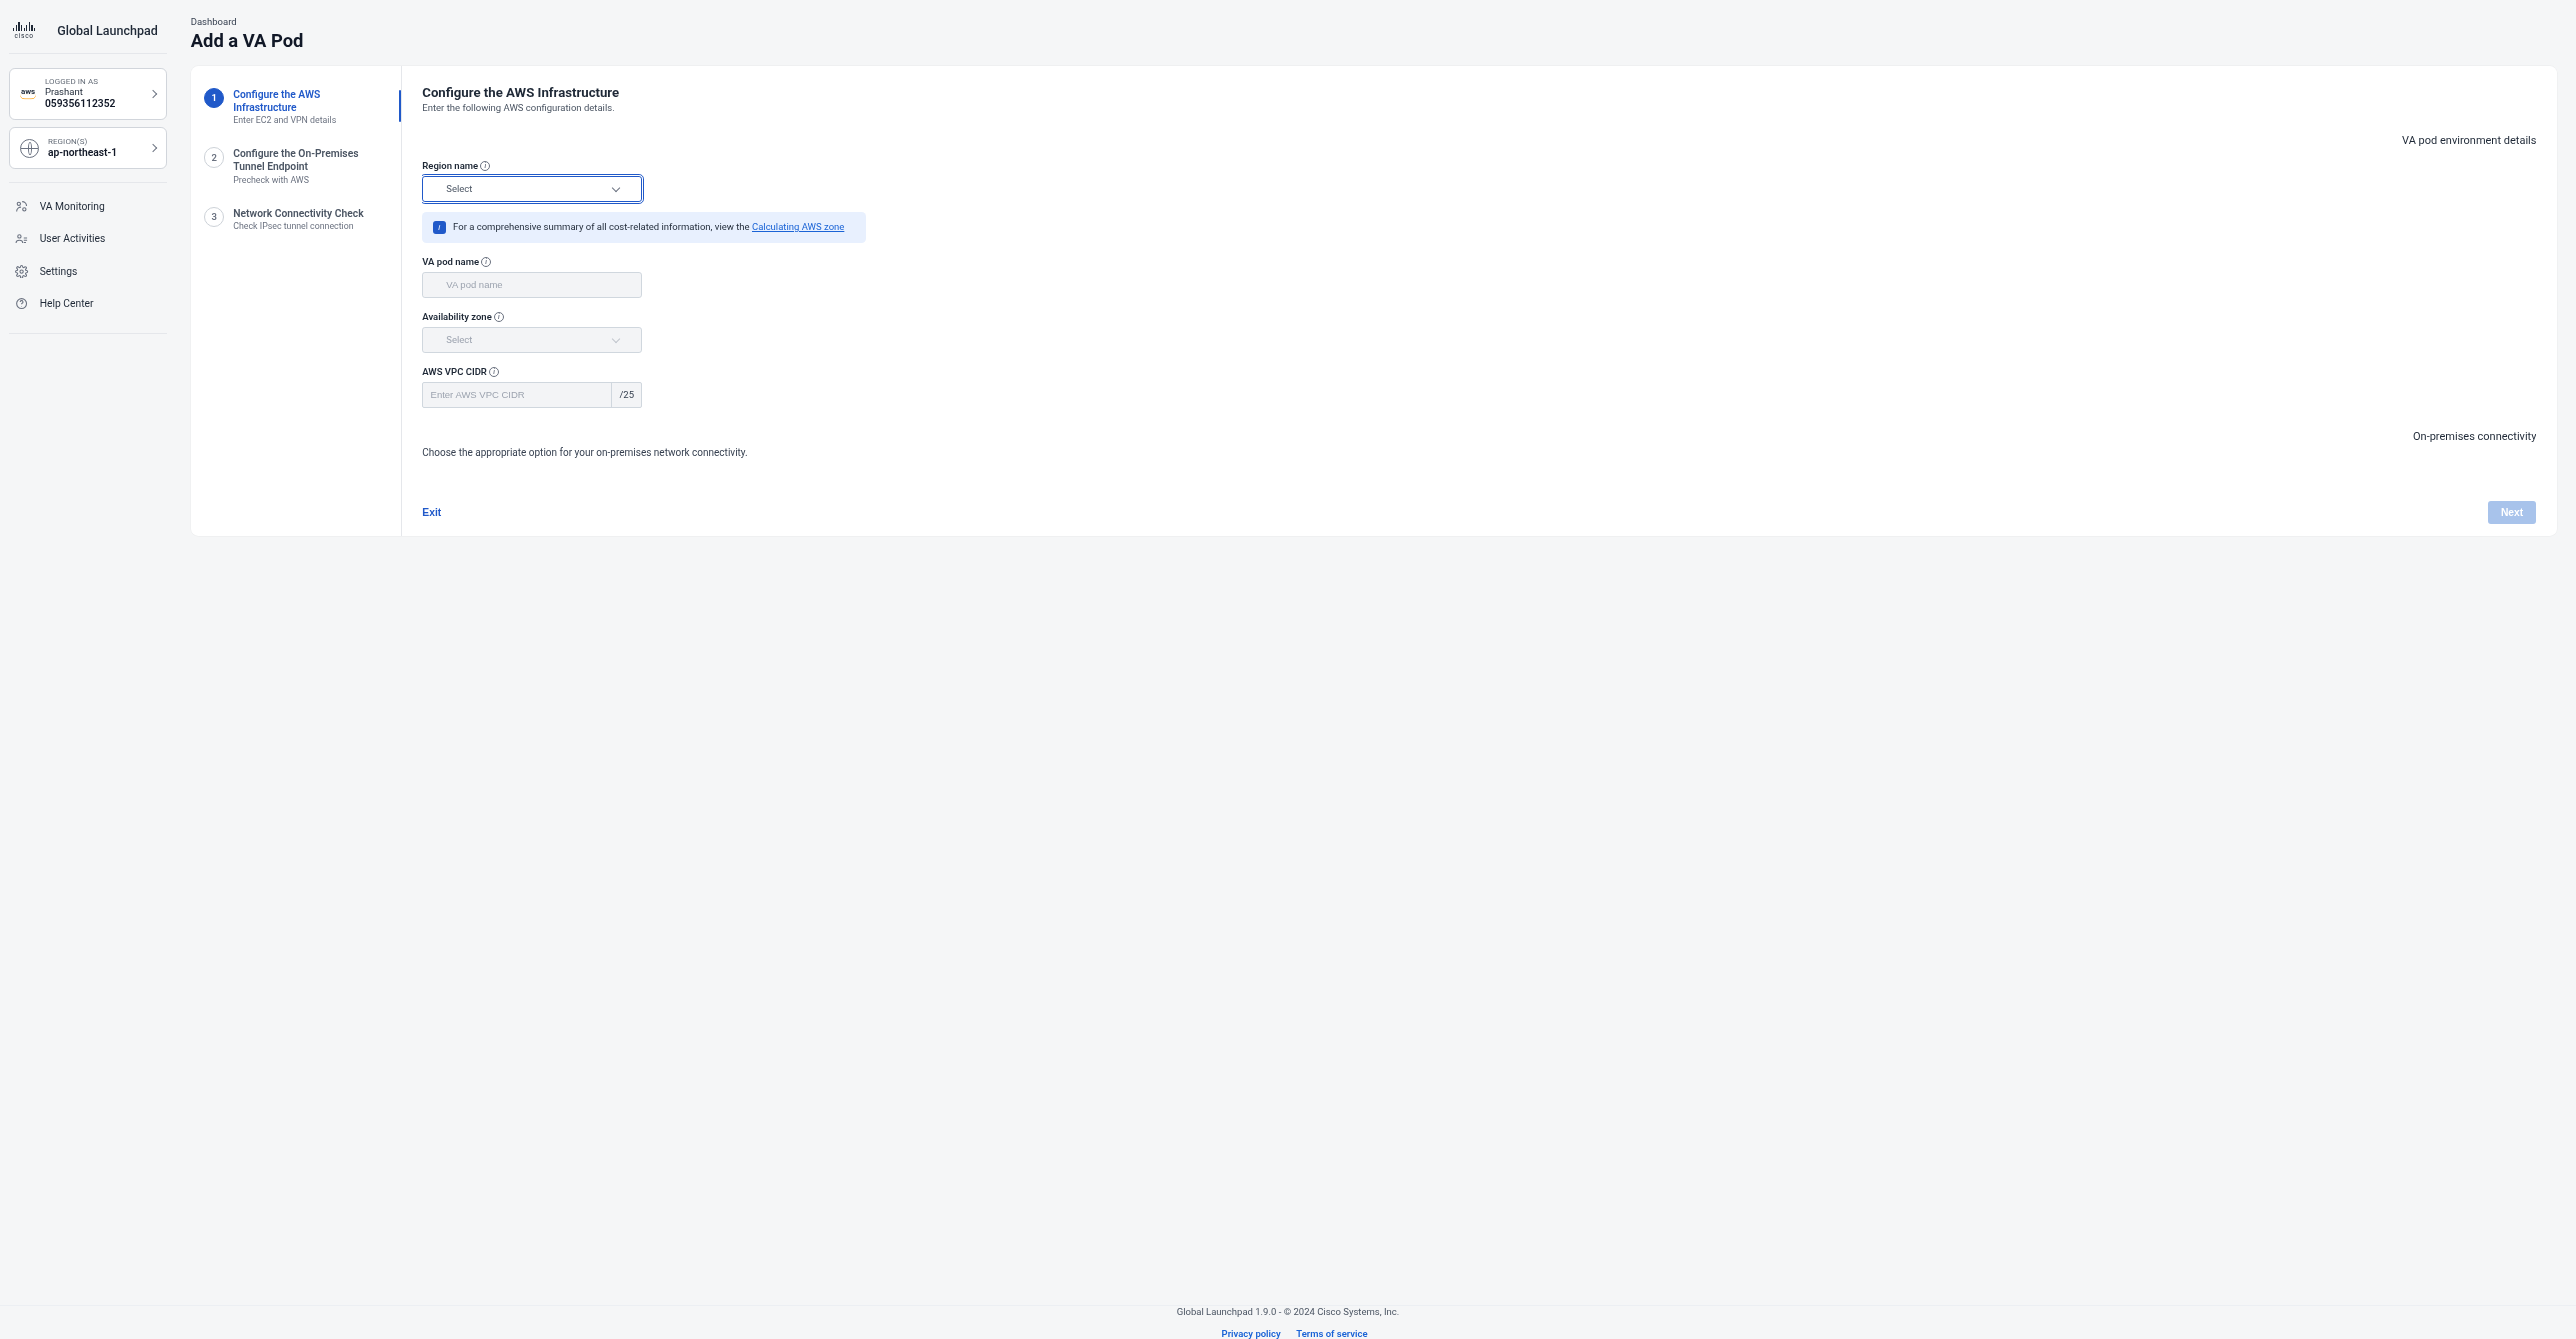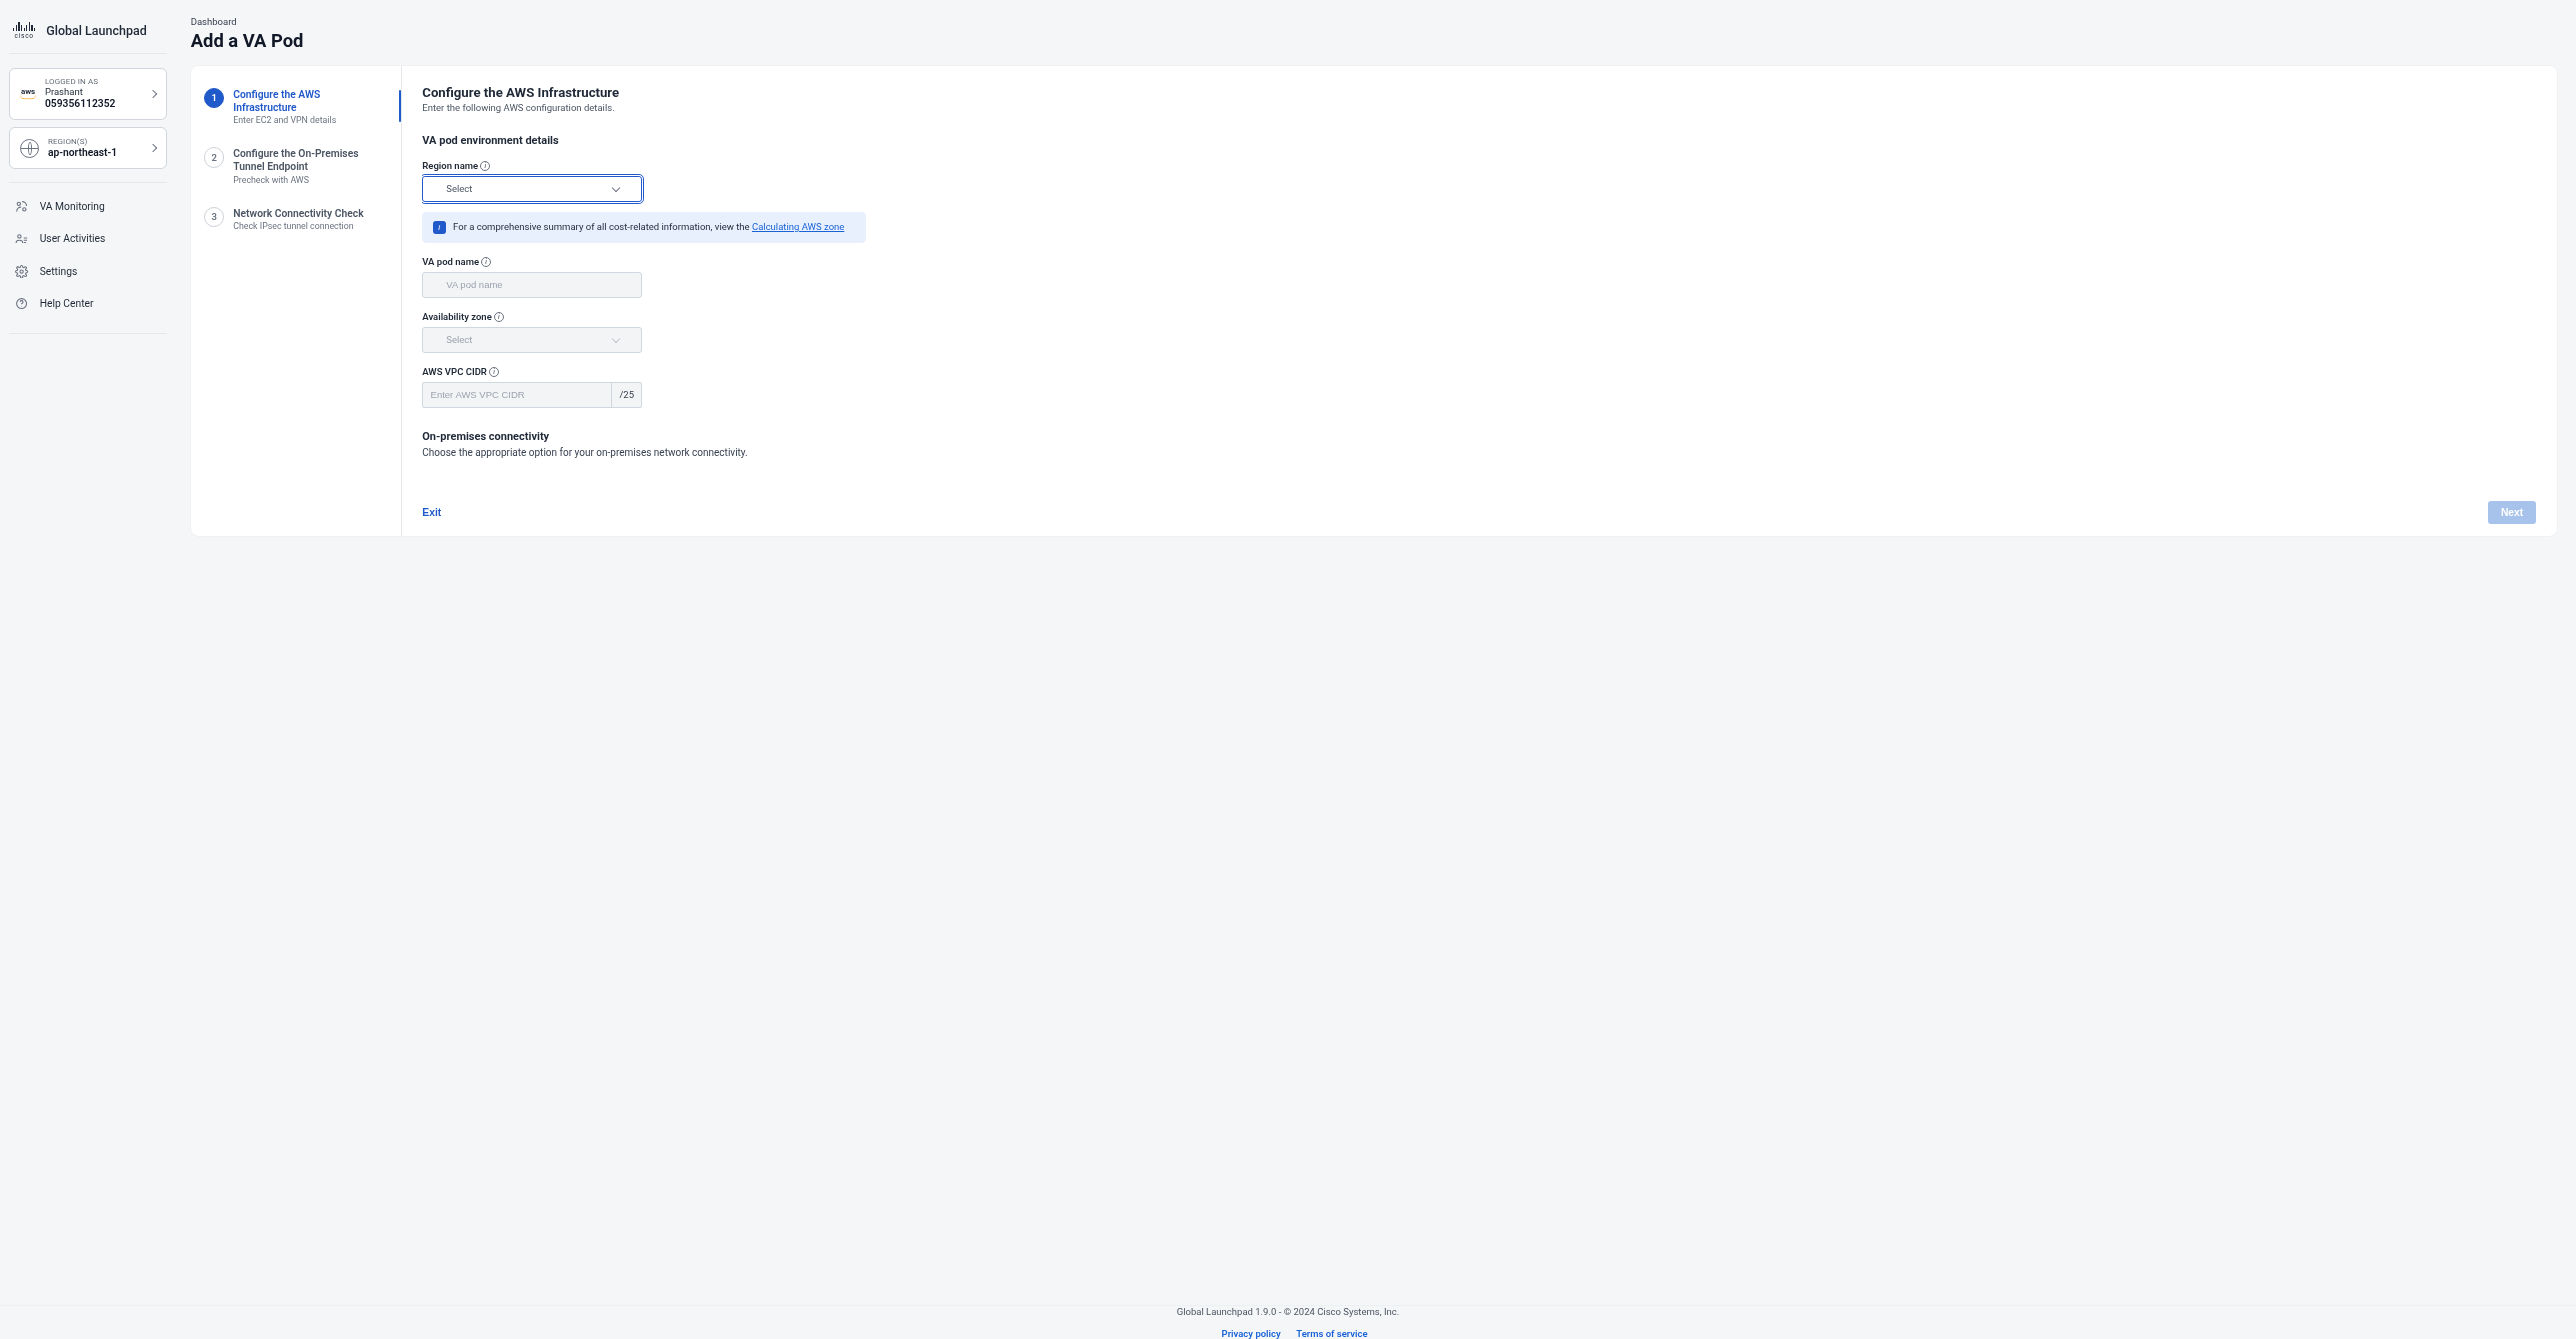--- a/index.html
+++ b/index.html
@@ -15,21 +15,21 @@
     min-height: calc(100% - 34px);
   }
 
   
   .sidebar {
     width: 176px; min-width: 176px;
     padding: 16px 8.8px 7.3px 8.8px;
     background: #f5f6f7;
   }
   .brand {
-    display: flex; align-items: center; gap: 11px;
+    display: flex; align-items: center; gap: 22px;
     padding: 4.4px 4.4px 13.2px 4.4px;
     border-bottom: 0.7px solid #e5e7eb;
     margin-bottom: 13.2px;
   }
   .cisco-logo { width: 22px; display:inline-block; }
   .cisco-bars { display:flex; align-items:flex-end; gap:1.5px; height:10.3px;}
   .cisco-bars span { width:1.5px; background:#1f2937; display:block; }
   .cisco-text { font-size:6.6px; letter-spacing:0.7px; text-align:center; color:#1f2937; margin-top:1.5px;}
   .brand-name { font-size: 12.5px; font-weight: 500; color:#1f2937; }
 
@@ -92,21 +92,21 @@
   .step.active::after {
     content:""; position:absolute; right:-13.2px; top:2.9px; bottom:2.9px; width:2.2px;
     background:#2059c9; border-radius:1.5px;
   }
   .step-title { font-size:10.3px; font-weight:600; color:#4b5563; }
   .step-sub { font-size:8.8px; color:#6b7280; margin-top:1.5px;}
 
   .form-area { flex:1; padding:19px 20.6px 11.7px 20.6px; display:flex; flex-direction:column; position:relative;}
   .section-title { font-size:13.2px; font-weight:700; color:#1f2937; }
   .section-desc { font-size:9.5px; color:#4b5563; margin-top:2.9px;}
-  .group-title { font-size:11px; font-weight:700; margin-top:20.6px; margin-bottom:4.4px; color:#1f2937;}
+  .group-title { font-size:11px; font-weight:400; margin-top:20.6px; margin-bottom:4.4px; color:#1f2937;text-align:right;}
   .group-desc { font-size:10px; color:#374151; }
 
   .field { margin-top:13.2px; max-width:440px;}
   .field-label { font-size:9.5px; font-weight:600; color:#1f2937; display:flex; align-items:flex-end; gap:2px; margin-bottom:4.4px;}
   .info-icon { width:10.3px; height:10.3px; border-radius:50%; border:0.7px solid #6b7280; position:relative; display:inline-block;}
   .info-icon::after { content:"i"; font-style:italic; font-size:6.6px; color:#6b7280; position:absolute; left:0; right:0; top:0; text-align:center; line-height:8.8px;}
 
   .select, .text-input {
     width:220px; height:26.4px; border:0.7px solid #d0d7de; border-radius:2.9px;
     display:flex; align-items:center; justify-content:space-between;

